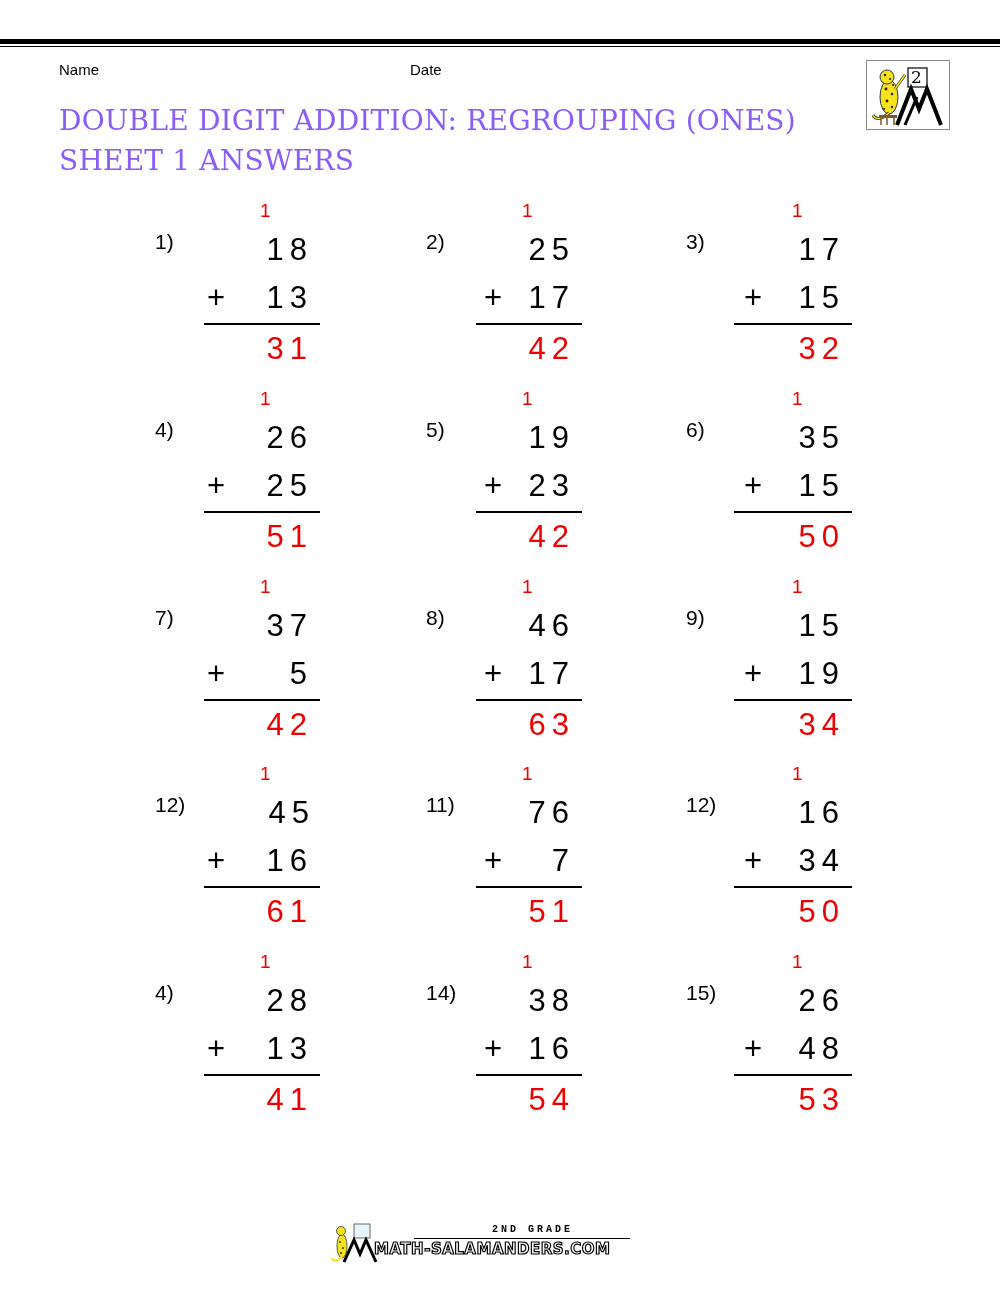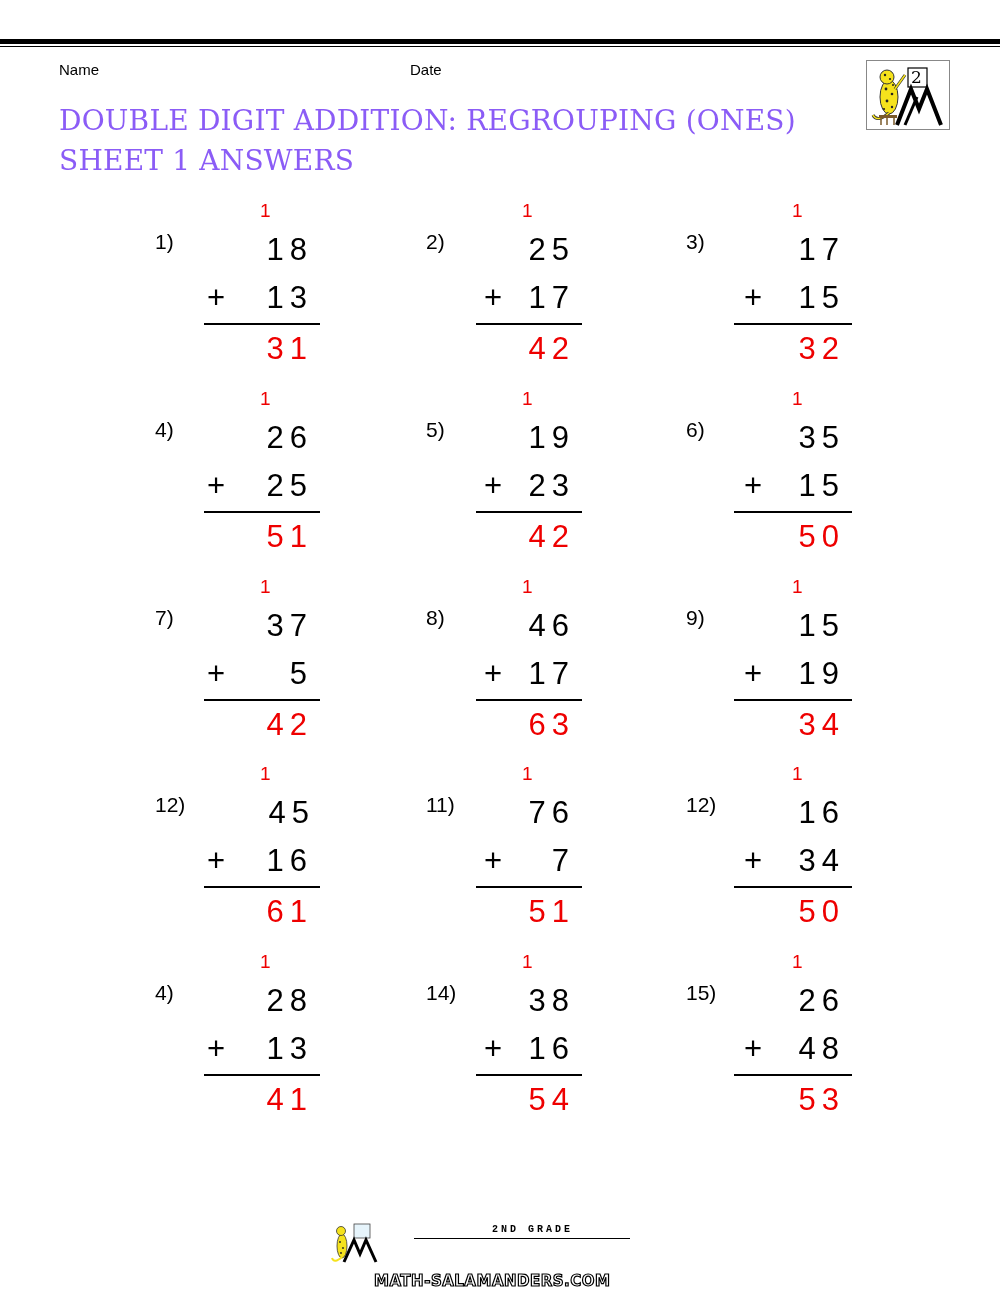--- a/index.html
+++ b/index.html
@@ -12,21 +12,21 @@
   .problem { position: absolute; width: 200px; height: 180px; }
   .pnum { position: absolute; left: 0; top: 30px; font-size: 21px; color: #000; }
   .carry { position: absolute; top: 0; font-size: 19px; color: #ee0000; }
   .num { position: absolute; font-size: 31px; color: #000; letter-spacing: 6px; text-align: right; width: 80px; }
   .plus { position: absolute; font-size: 31px; color: #000; }
   .bar { position: absolute; height: 2px; background: #000; }
   .ans { position: absolute; font-size: 31px; color: #ee0000; letter-spacing: 6px; text-align: right; width: 80px; }
   .footer-logo { position: absolute; left: 330px; top: 1222px; width: 300px; height: 40px; }
   .footer-grade { position: absolute; left: 162px; top: 2px; font-family: Liberation Mono, monospace; font-weight: bold; font-size: 10px; letter-spacing: 3px; color: #000; }
   .footer-line { position: absolute; left: 84px; top: 16px; width: 216px; height: 1px; background: #000; }
-  .footer-site { position: absolute; left: 44px; top: 18px; font-family: "DejaVu Sans", sans-serif; font-weight: bold; font-size: 15px; color: #fff; -webkit-text-stroke: 1.2px #000; letter-spacing: 0.5px; white-space: nowrap; margin-top: 32px; }
+  .footer-site { position: absolute; left: 44px; top: 18px; font-family: "DejaVu Sans", sans-serif; font-weight: bold; font-size: 15px; color: #fff; -webkit-text-stroke: 1.2px #000; letter-spacing: 0.5px; white-space: nowrap; }
 </style>
 </head>
 <body>
 
 <div class="rule-thick"></div>
 <div class="rule-thin"></div>
 
 <div class="field-label" style="left:59px">Name</div>
 <div class="field-label" style="left:410px">Date</div>
 

